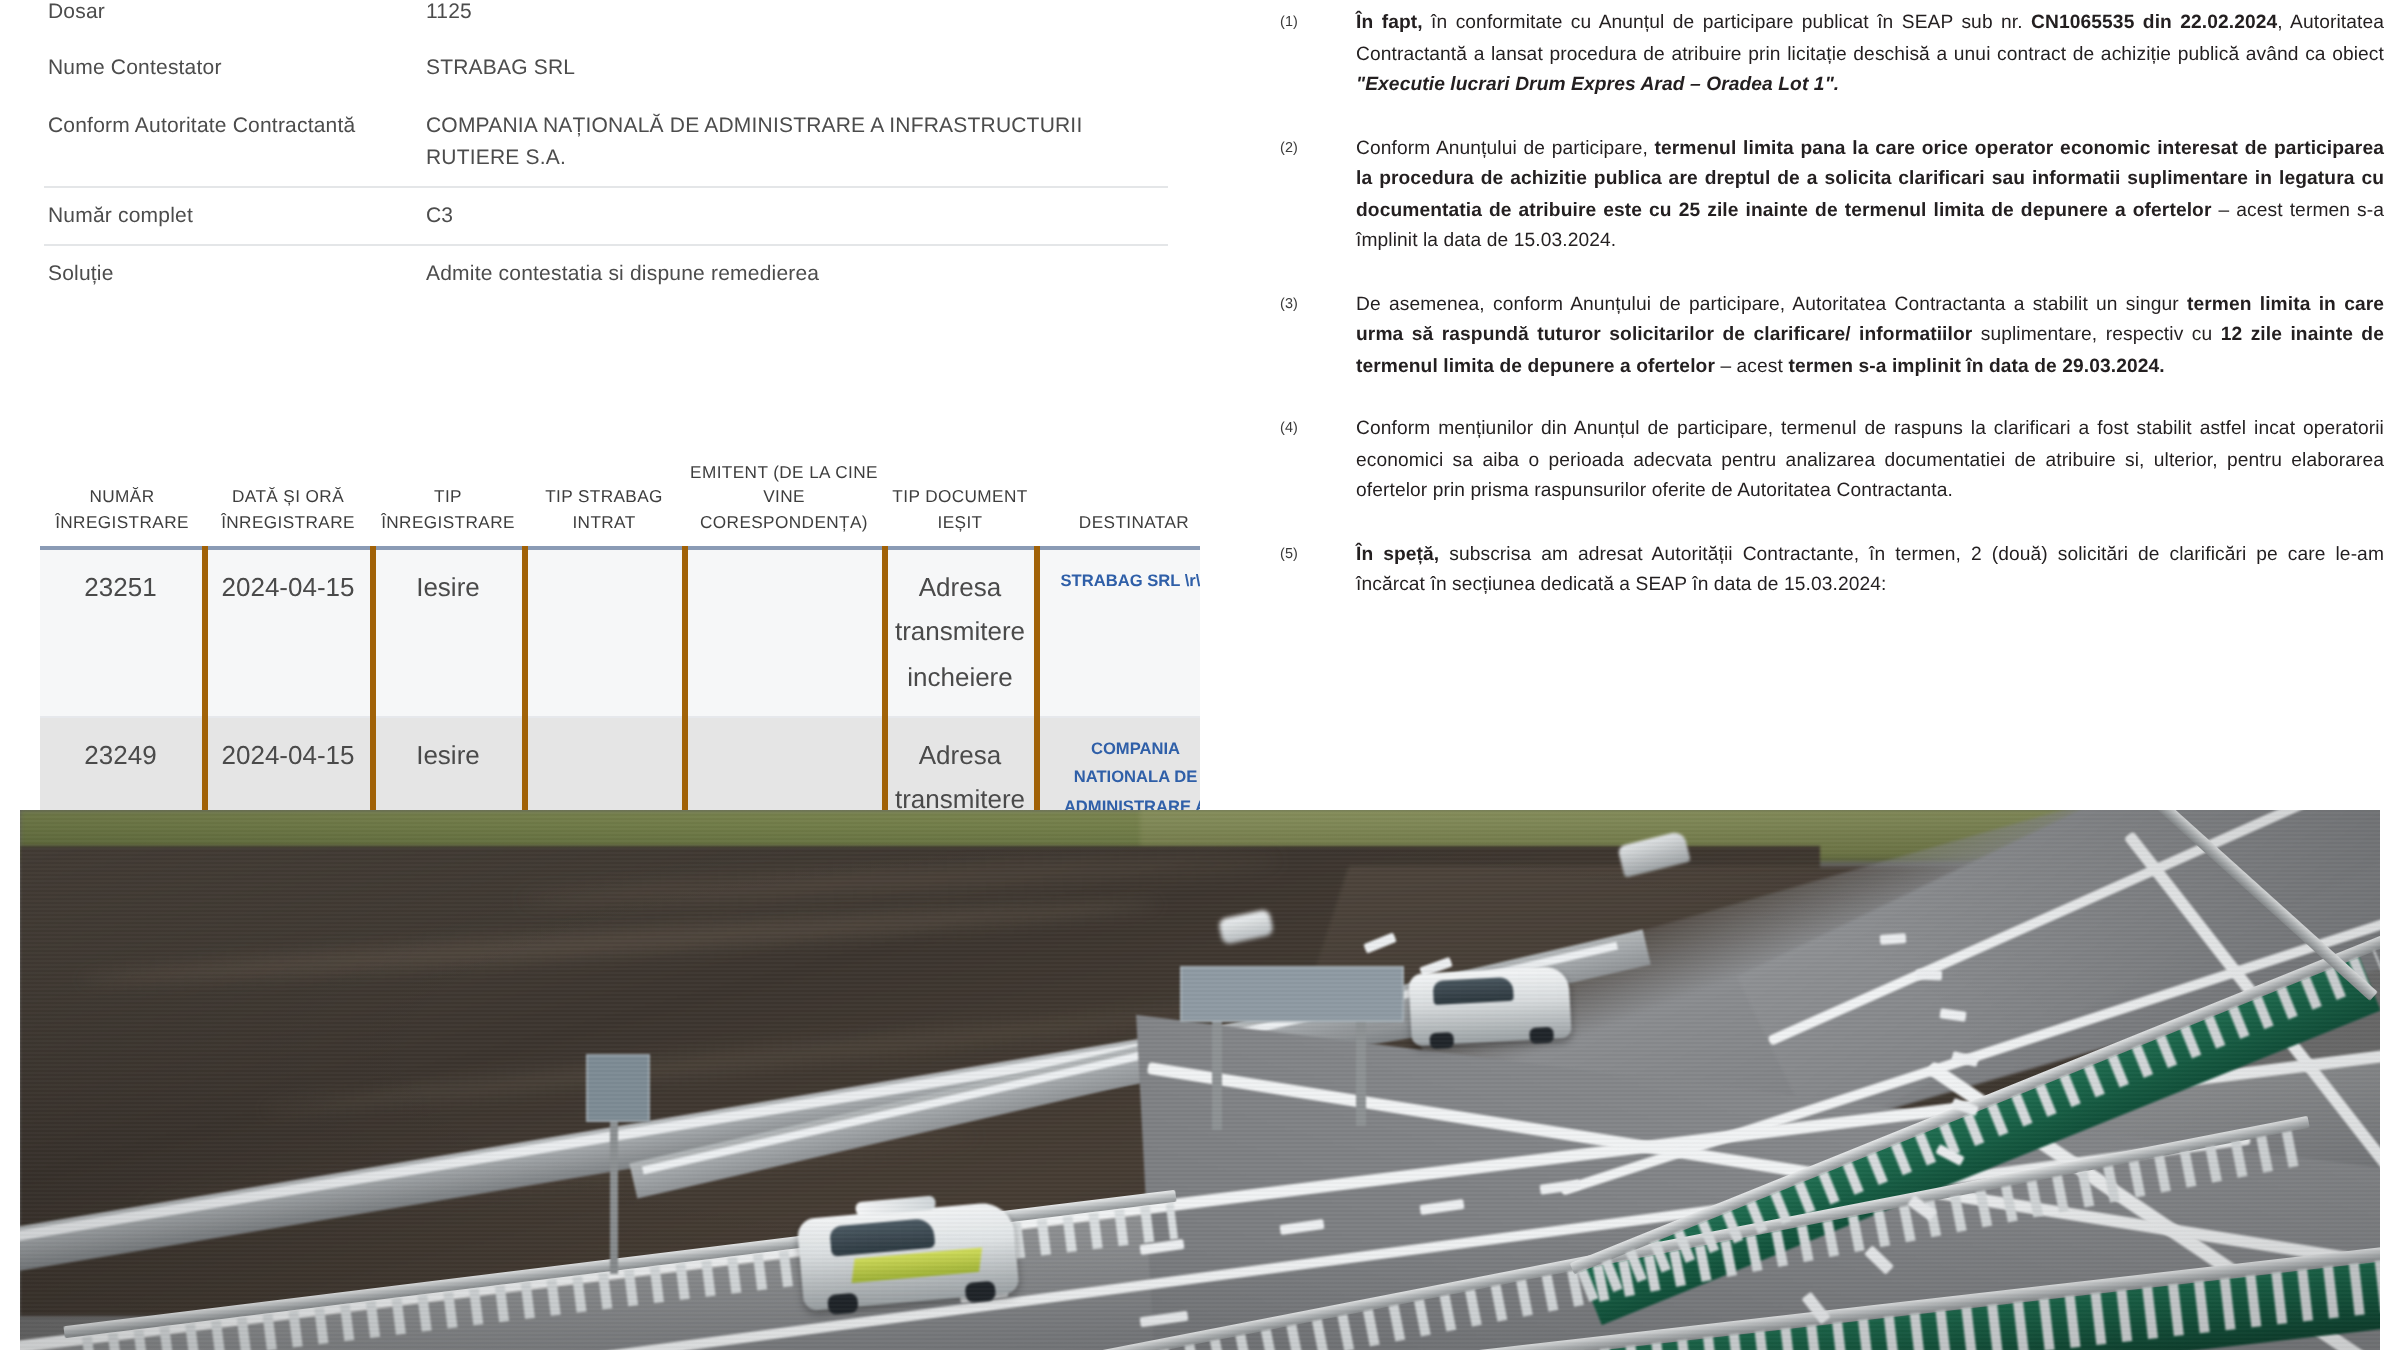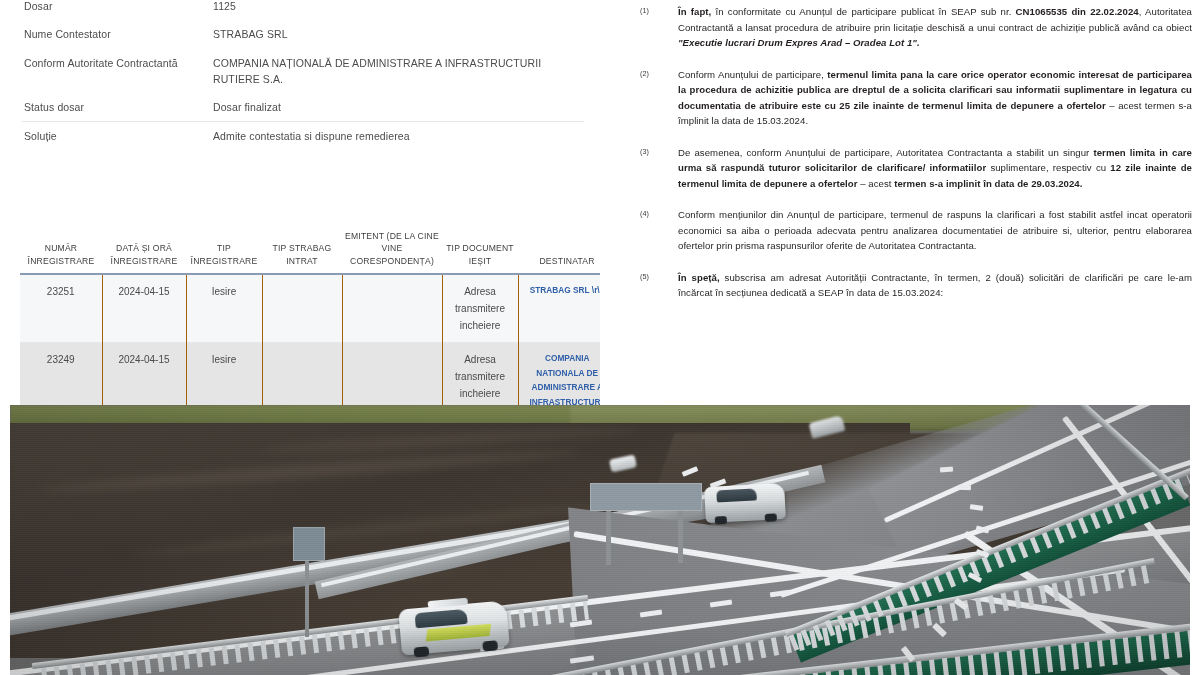--- a/index.html
+++ b/index.html
@@ -54,27 +54,27 @@
     font-weight:normal;
     color:#3e3e3e;
     text-align:center;
     vertical-align:bottom;
     padding:2px 2px 6px 2px;
     line-height:1.45;
     letter-spacing:.2px;
   }
   .reg thead tr{border-bottom:2px solid #8a9bb5;}
   .reg td{
-    font-size:10px;
+    font-size:13px;
     color:#4a4a4a;
     text-align:center;
     vertical-align:top;
     padding:8px 3px;
     line-height:1.7;
-    border-right:1px solid #a16207;
+    border-right:3px solid #a16207;
   }
   .reg td:last-child{border-right:none;}
   .reg tbody tr.r0{background:#f6f7f8;}
   .reg tbody tr.r1{background:#e5e5e5;border-top:1px solid #e6e8ec;}
   .reg td.dest{color:#2f5fa8;font-weight:bold;font-size:8.3px;line-height:1.75;}
   .reg .c0{width:78px;} .reg .c1{width:80px;} .reg .c2{width:72px;}
   .reg .c3{width:76px;} .reg .c4{width:96px;} .reg .c5{width:72px;}
   .reg .c6{width:94px;}
 
   
@@ -260,23 +260,23 @@
             <td class="v">1125</td>
           </tr>
           <tr>
             <td class="k">Nume Contestator</td>
             <td class="v">STRABAG SRL</td>
           </tr>
           <tr>
             <td class="k">Conform Autoritate Contractantă</td>
             <td class="v">COMPANIA NAȚIONALĂ DE ADMINISTRARE A INFRASTRUCTURII RUTIERE S.A.</td>
           </tr>
-          <tr>
-            <td class="k">Status dosar</td>
-            <td class="v">Dosar finalizat</td>
+          <tr class="sep">
+            <td class="k">Număr complet</td>
+            <td class="v">C3</td>
           </tr>
           <tr class="sep">
             <td class="k">Soluție</td>
             <td class="v">Admite contestatia si dispune remedierea</td>
           </tr>
         </tbody>
       </table>
 
       <div class="reg-wrap">
         <table class="reg">

